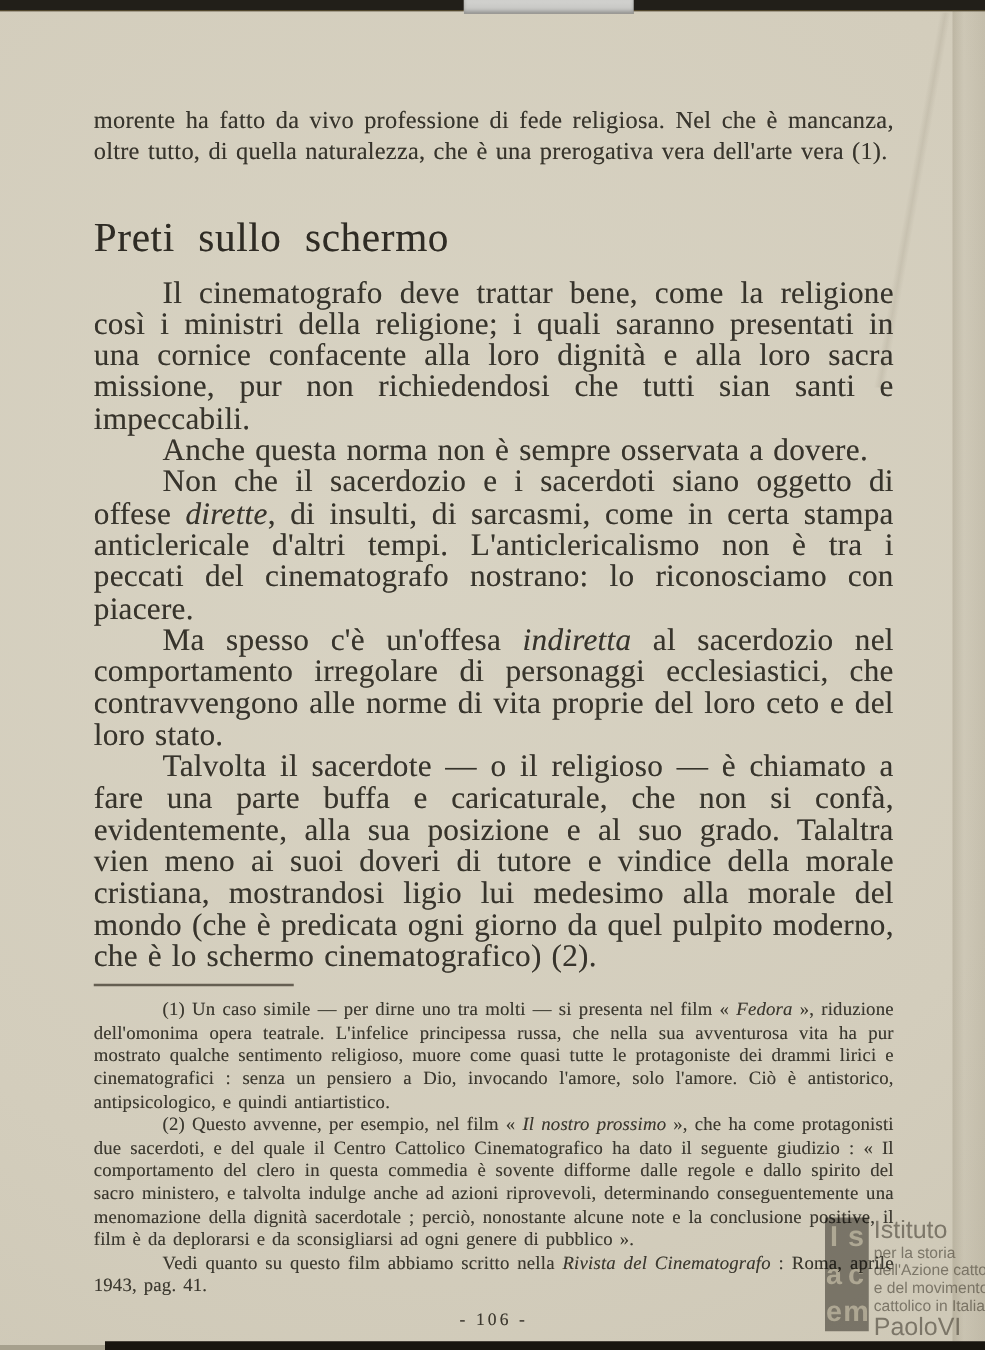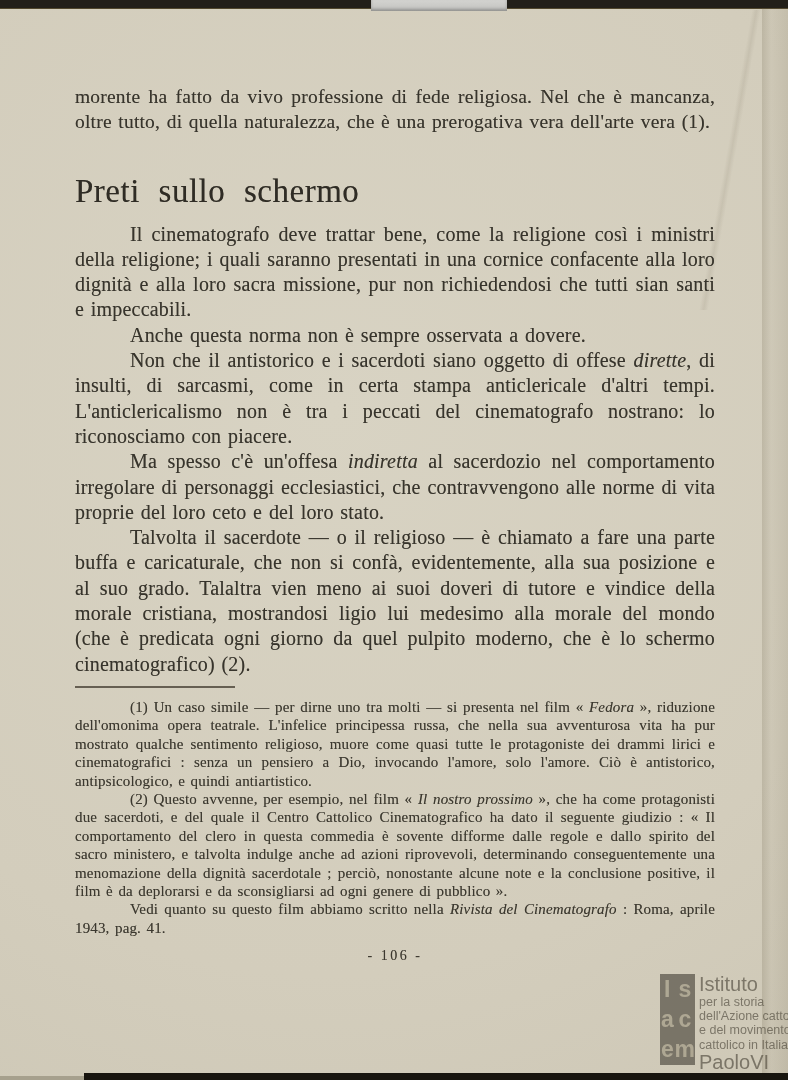--- a/index.html
+++ b/index.html
@@ -49,21 +49,21 @@
   p.intro{
     font-size:19.5px;line-height:25.3px;
     text-align:justify;word-spacing:1.5px;letter-spacing:.2px;
   }
   h1.heading{
     margin:38px 0 13px 0;
     font-size:33px;line-height:36px;font-weight:400;
     color:#2f2c25;word-spacing:10px;letter-spacing:.5px;
   }
   p.body{
-    font-size:20px;line-height:25.3px;
+    font-size:25px;line-height:25.3px;
     text-align:justify;text-indent:55px;
     word-spacing:1.5px;letter-spacing:.2px;
   }
   em{font-style:italic;}
   .fn-rule{
     width:160px;height:0;
     border-top:2px solid rgba(64,58,46,.75);
     margin:9px 0 10px 0;
   }
   p.fn{
@@ -104,21 +104,21 @@
   <div class="crease"></div>
 
   <div class="content">
 
     <p class="intro"><span>morente ha fatto da vivo professione di fede religiosa. Nel che è mancanza, oltre tutto, di quella naturalezza, che è una prerogativa vera dell'arte vera (1).</span></p>
 
     <h1 class="heading">Preti sullo schermo</h1>
 
     <p class="body"><span>Il cinematografo deve trattar bene, come la religione così i ministri della religione; i quali saranno presentati in una cornice confacente alla loro dignità e alla loro sacra missione, pur non richiedendosi che tutti sian santi e impeccabili.</span></p>
     <p class="body"><span>Anche questa norma non è sempre osservata a dovere.</span></p>
-    <p class="body"><span>Non che il antistorico e i sacerdoti siano oggetto di offese </span><em>dirette</em><span>, di insulti, di sarcasmi, come in certa stampa anticlericale d'altri tempi. L'anticlericalismo non è tra i peccati del cinematografo nostrano: lo riconosciamo con piacere.</span></p>
+    <p class="body"><span>Non che il sacerdozio e i sacerdoti siano oggetto di offese </span><em>dirette</em><span>, di insulti, di sarcasmi, come in certa stampa anticlericale d'altri tempi. L'anticlericalismo non è tra i peccati del cinematografo nostrano: lo riconosciamo con piacere.</span></p>
     <p class="body"><span>Ma spesso c'è un'offesa </span><em>indiretta</em><span> al sacerdozio nel comportamento irregolare di personaggi ecclesiastici, che contravvengono alle norme di vita proprie del loro ceto e del loro stato.</span></p>
     <p class="body"><span>Talvolta il sacerdote — o il religioso — è chiamato a fare una parte buffa e caricaturale, che non si confà, evidentemente, alla sua posizione e al suo grado. Talaltra vien meno ai suoi doveri di tutore e vindice della morale cristiana, mostrandosi ligio lui medesimo alla morale del mondo (che è predicata ogni giorno da quel pulpito moderno, che è lo schermo cinematografico) (2).</span></p>
 
     <div class="fn-rule"></div>
 
     <p class="fn"><span>(1) Un caso simile — per dirne uno tra molti — si presenta nel film « </span><em>Fedora</em><span> », riduzione dell'omonima opera teatrale. L'infelice principessa russa, che nella sua avventurosa vita ha pur mostrato qualche sentimento religioso, muore come quasi tutte le protagoniste dei drammi lirici e cinematografici : senza un pensiero a Dio, invocando l'amore, solo l'amore. Ciò è antistorico, antipsicologico, e quindi antiartistico.</span></p>
     <p class="fn"><span>(2) Questo avvenne, per esempio, nel film « </span><em>Il nostro prossimo</em><span> », che ha come protagonisti due sacerdoti, e del quale il Centro Cattolico Cinematografico ha dato il seguente giudizio : « Il comportamento del clero in questa commedia è sovente difforme dalle regole e dallo spirito del sacro ministero, e talvolta indulge anche ad azioni riprovevoli, determinando conseguentemente una menomazione della dignità sacerdotale ; perciò, nonostante alcune note e la conclusione positive, il film è da deplorarsi e da sconsigliarsi ad ogni genere di pubblico ».</span></p>
     <p class="fn"><span>Vedi quanto su questo film abbiamo scritto nella </span><em>Rivista del Cinematografo</em><span> : Roma, aprile 1943, pag. 41.</span></p>
 
     <div class="pageno">- 106 -</div>

